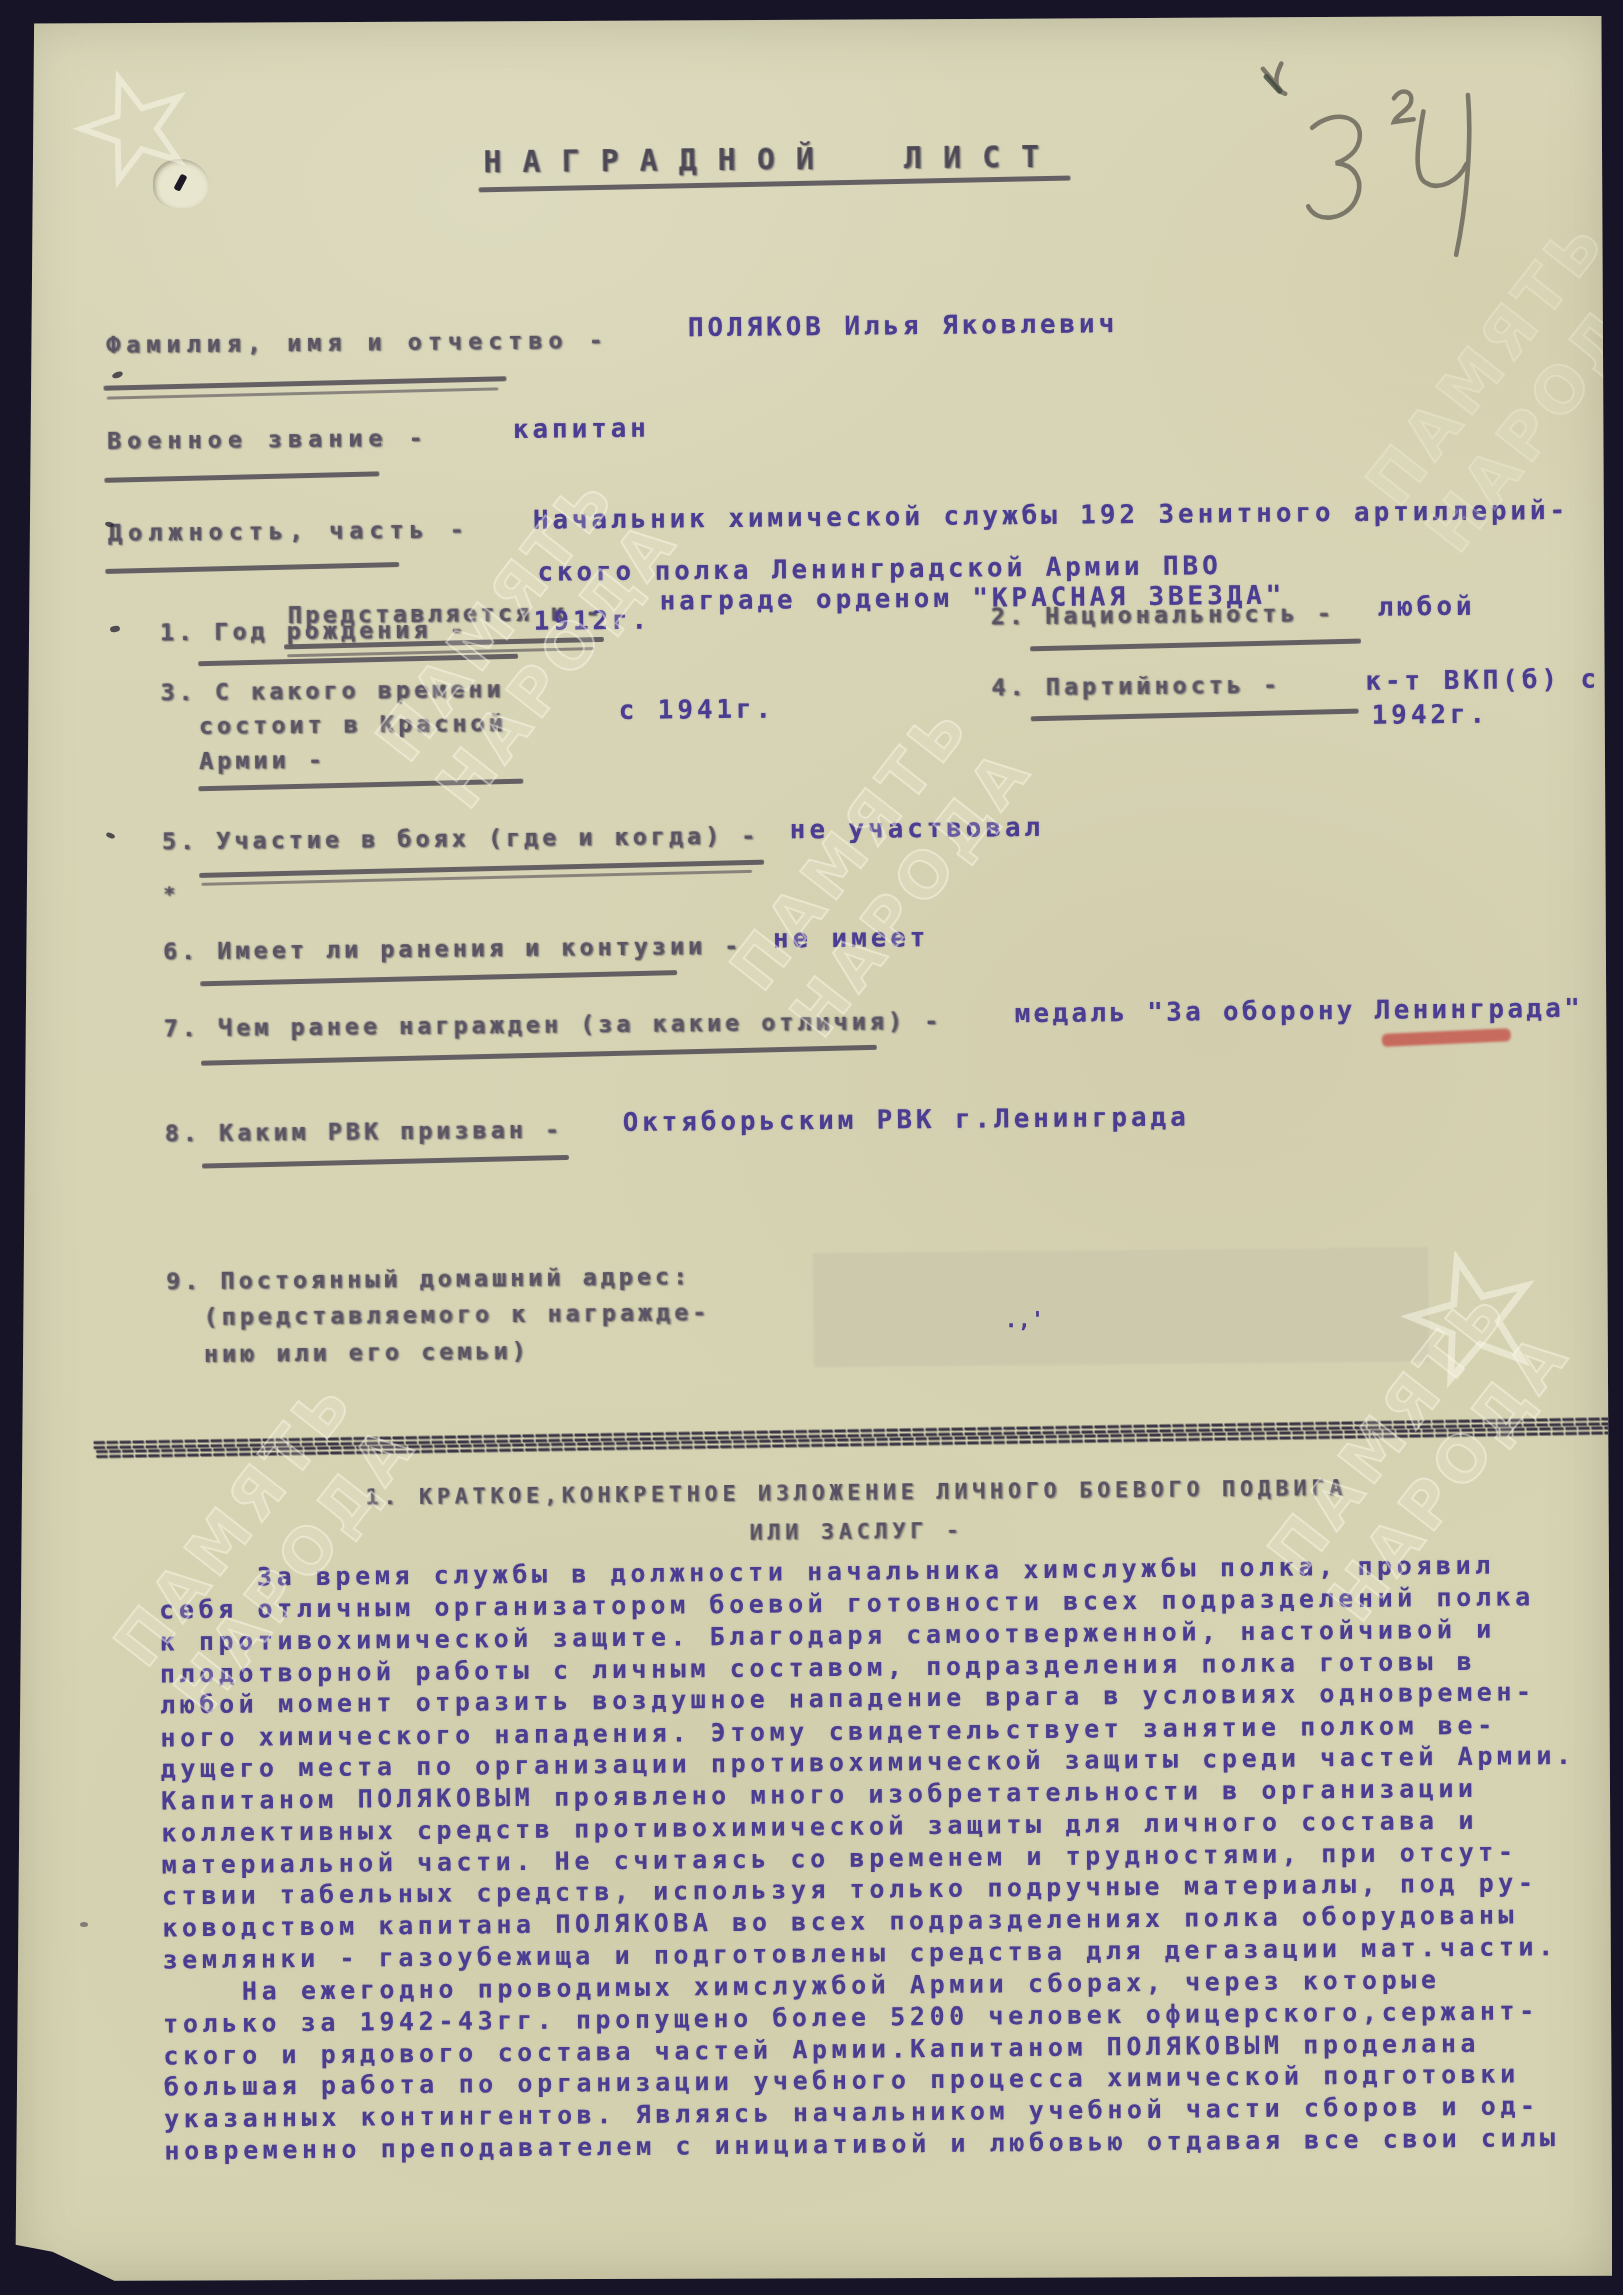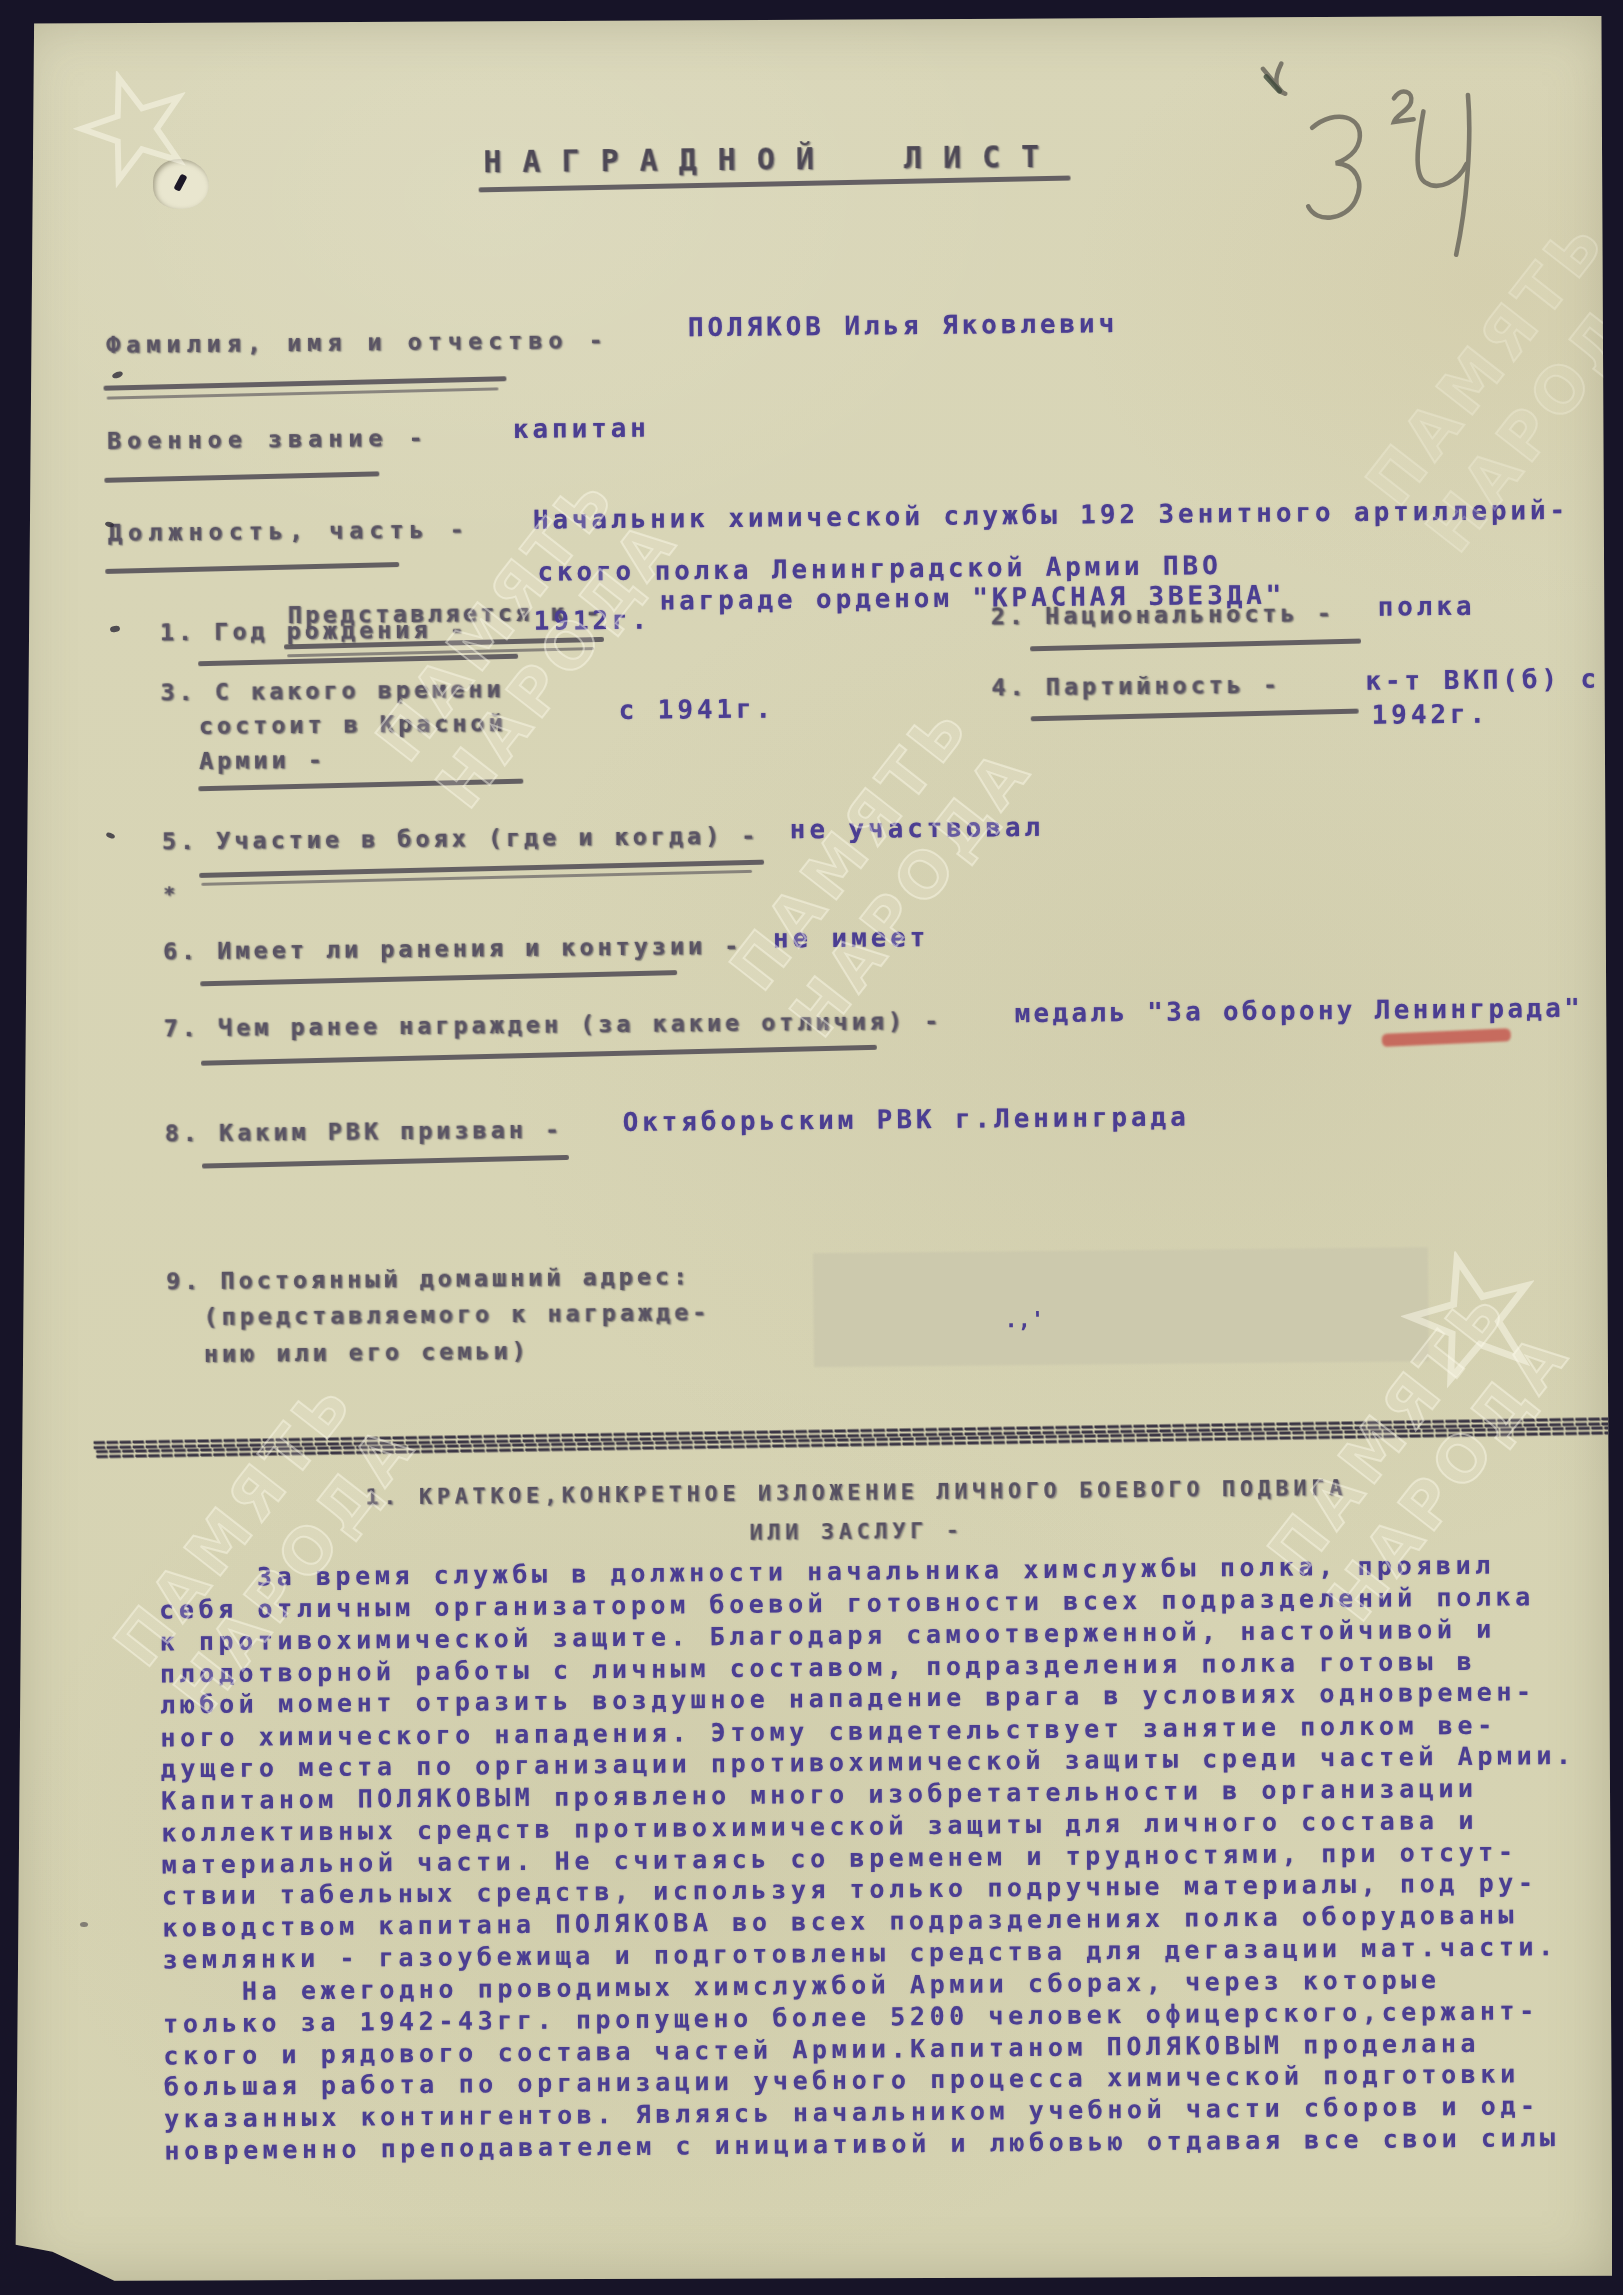--- a/index.html
+++ b/index.html
@@ -72,21 +72,21 @@
       <div class="abs lbl ls5" style="left:279px;top:580px;">Представляется к -</div>
       <div class="abs val" style="left:651px;top:568px;">награде орденом "КРАСНАЯ ЗВЕЗДА"</div>
       <div class="stroke" style="left:275px;top:621px;width:320px;transform:rotate(-0.8deg);"></div>
       <div class="stroke thin" style="left:278px;top:631px;width:307px;transform:rotate(-0.8deg);"></div>
 
       <div class="abs lbl" style="left:151px;top:596px;">1. Год рождения -</div>
       <div class="abs val" style="left:525px;top:587px;">1912г.</div>
       <div class="stroke" style="left:189px;top:637px;width:320px;transform:rotate(-0.8deg);"></div>
 
       <div class="abs lbl" style="left:982px;top:588px;">2. Национальность -</div>
-      <div class="abs val" style="left:1369px;top:581px;">полка</div>
+      <div class="abs val" style="left:1369px;top:581px;">любой</div>
       <div class="stroke" style="left:1021px;top:630px;width:331px;transform:rotate(-0.8deg);"></div>
 
       <div class="abs lbl" style="left:151px;top:656px;">3. С какого времени</div>
       <div class="abs lbl" style="left:189px;top:690px;">состоит в Красной</div>
       <div class="abs lbl" style="left:189px;top:725px;">Армии -</div>
       <div class="abs val" style="left:609px;top:677px;">с 1941г.</div>
       <div class="stroke" style="left:188px;top:762px;width:325px;transform:rotate(-0.8deg);"></div>
 
       <div class="abs lbl" style="left:982px;top:659px;">4. Партийность -</div>
       <div class="abs val ls4" style="left:1356px;top:655px;">к-т ВКП(б) с</div>

